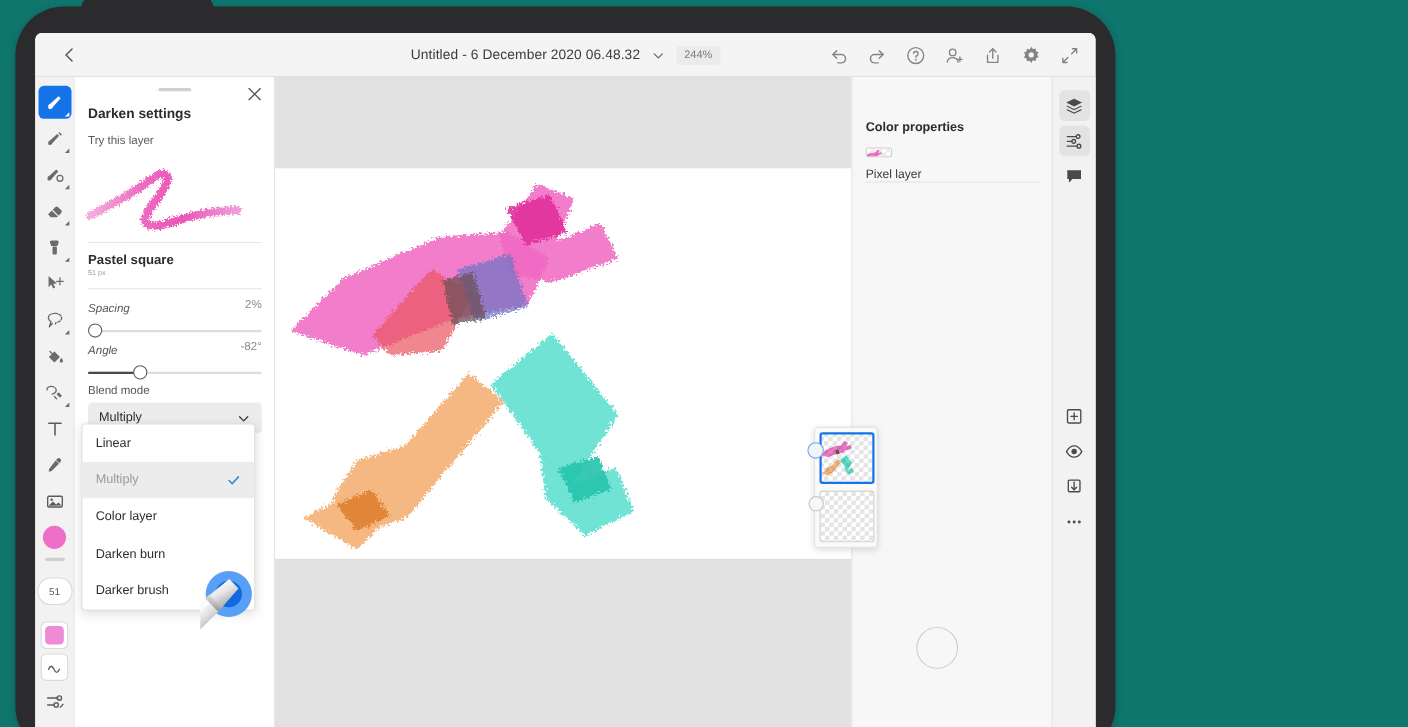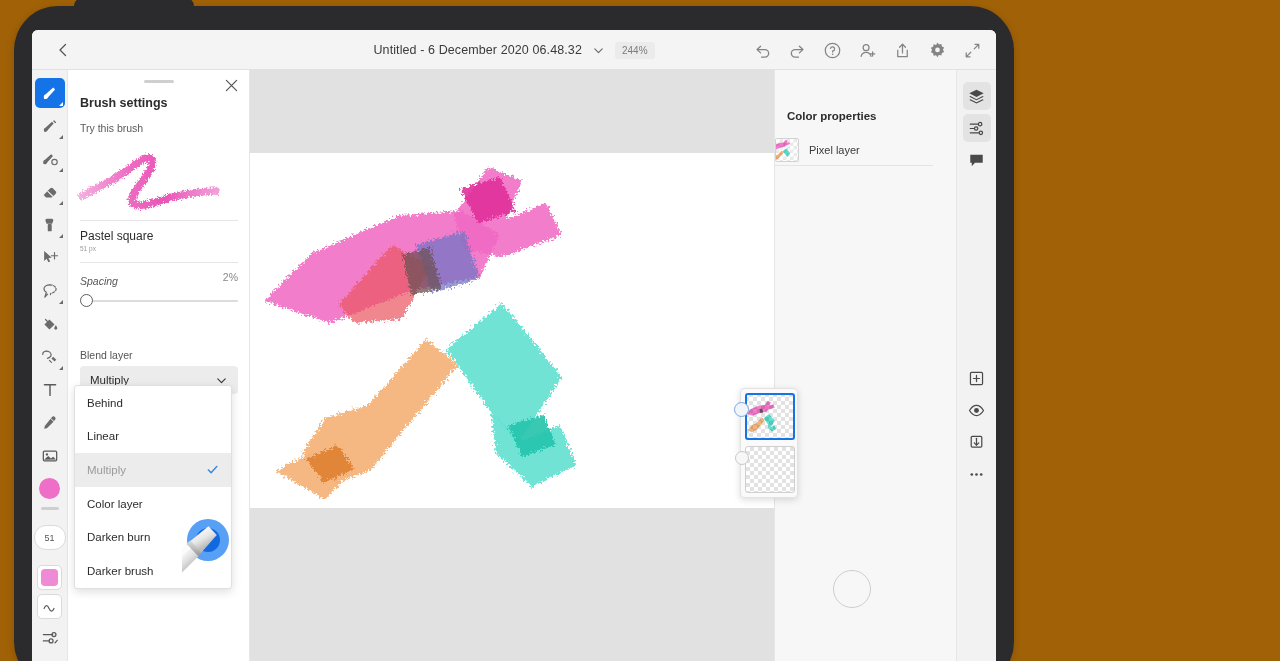--- a/index.html
+++ b/index.html
@@ -2,21 +2,21 @@
 <html><head>
 <meta charset="utf-8">
 <style>
   * { box-sizing: border-box; margin: 0; padding: 0; }
   html, body {
     width: 1280px; height: 661px;
     overflow: hidden;
     background: #ffffff;
     font-family: "Liberation Sans", sans-serif;
   }
-  #root { position: relative; width: 1280px; height: 661px; background: #a16207; }
+  #root { position: relative; width: 1280px; height: 661px; background: #0f766e; }
 
   
   .device {
     position: absolute;
     left: 14px; top: 6px;
     width: 1000px; height: 680px;
     background: #2b2b2d;
     border-radius: 44px;
     box-shadow: 0 2px 8px rgba(0,0,0,0.18);
   }
@@ -148,21 +148,21 @@
     position: absolute; left: 12px; top: 52px;
     font-size: 10.5px; color: #5a5a5a;
   }
   .preview-wrap {
     position: absolute; left: 8px; top: 68px;
     width: 166px; height: 82px; overflow: hidden;
   }
   .hr { position: absolute; left: 12px; width: 158px; height: 1px; background: #e6e6e6; }
   .brush-name {
     position: absolute; left: 12px; top: 159px;
-    font-size: 12px; color: #2c2c2c;
+    font-size: 12px; color: #2c2c2c; font-weight: bold;
   }
   .brush-size-lbl {
     position: absolute; left: 12px; top: 175px;
     font-size: 6.5px; color: #9a9a9a;
   }
   .slider-row { position: absolute; left: 12px; width: 158px; }
   .slider-lbl { font-size: 10.5px; color: #555; font-style: italic; }
   .slider-val { font-size: 10.5px; color: #888; float: right; }
   .track {
     position: relative; margin-top: 11px;
@@ -275,25 +275,26 @@
     position: absolute; left: 524px; top: 0;
     width: 182px; height: 600px;
     background: #f7f7f7;
     border-left: 1px solid #e6e6e6;
   }
   .lp-title {
     position: absolute; left: 12px; top: 40px;
     font-size: 11.5px; font-weight: bold; color: #2c2c2c;
   }
   .lp-row {
-    position: absolute; left: 0; top: 64px;
+    position: absolute; left: 12px; top: 64px;
     width: 158px; height: 32px;
-    display: flex; align-items: center; gap: 10px;
+    display: flex; align-items: flex-start; gap: 10px;
     border-bottom: 1px solid #e4e4e4;
     cursor: pointer;
+    flex-direction: column;
   }
   .lp-thumb {
     width: 24px; height: 24px;
     border: 1px solid #d2d2d2;
     border-radius: 2px; overflow: hidden;
     background-color: #ffffff;
     background-image:
       linear-gradient(45deg, #e8e8e8 25%, transparent 25%, transparent 75%, #e8e8e8 75%),
       linear-gradient(45deg, #e8e8e8 25%, transparent 25%, transparent 75%, #e8e8e8 75%);
     background-size: 7px 7px;
@@ -522,22 +523,22 @@
               <path d="M15.6 15.4 L18 12.6" stroke="#5a5a5a" stroke-width="1.4" stroke-linecap="round"></path>
             </svg>
         </div>
       </div>
 
       <div class="brush-panel">
         <div class="grab-bar"></div>
         <svg class="close-x" viewBox="0 0 15 15">
           <path d="M2.4 2.4 L12.6 12.6 M12.6 2.4 L2.4 12.6" stroke="#555" stroke-width="1.2" stroke-linecap="round"></path>
         </svg>
-        <div class="panel-title">Brush settings</div>
-        <div class="try-label">Try this brush</div>
+        <div class="panel-title">Darken settings</div>
+        <div class="try-label">Try this layer</div>
 
         <div class="preview-wrap">
           <svg width="166" height="82" viewBox="0 0 166 82">
             <defs>
               <filter id="rough" x="-12%" y="-40%" width="124%" height="180%">
                 <feTurbulence type="fractalNoise" baseFrequency="0.62" numOctaves="4" seed="7" result="n"></feTurbulence>
                 <feDisplacementMap in="SourceGraphic" in2="n" scale="7" xChannelSelector="R" yChannelSelector="G"></feDisplacementMap>
               </filter>
               <linearGradient id="strokeGrad" x1="0" y1="0" x2="1" y2="0">
                 <stop offset="0%" stop-color="#f3a9dc"></stop>
@@ -556,34 +557,39 @@
         <div class="hr" style="top:192px"></div>
 
         <div class="slider-row" style="top:201px">
           <span class="slider-lbl">Spacing</span>
           <span class="slider-val">2%</span>
           <div class="track">
             <div class="knob" style="left:0px"></div>
           </div>
         </div>
 
-
-        <div class="bm-label">Blend layer</div>
+        <div class="slider-row" style="top:239px">
+          <span class="slider-lbl">Angle</span>
+          <span class="slider-val">-82°</span>
+          <div class="track">
+            <div class="fill" style="width:47px"></div>
+            <div class="knob" style="left:41px"></div>
+          </div>
+        </div>
+
+        <div class="bm-label">Blend mode</div>
         <div class="bm-select">
           <span>Multiply</span>
           <svg class="cv" viewBox="0 0 14 14">
             <path d="M3 5.3 L7 9.3 L11 5.3" fill="none" stroke="#3a3a3a" stroke-width="1.3" stroke-linecap="round" stroke-linejoin="round"></path>
           </svg>
         </div>
       </div>
 
       <div class="dropdown">
-        <div class="dd-item">
-          <span>Behind</span>
-        </div>
         <div class="dd-item">
           <span>Linear</span>
         </div>
         <div class="dd-item selected">
           <span>Multiply</span>
           <svg class="dd-check" viewBox="0 0 14 14">
             <path d="M2.4 7.4 L5.5 10.4 L11.6 3.8" fill="none" stroke="#3b86d8" stroke-width="1.5" stroke-linecap="round" stroke-linejoin="round"></path>
           </svg>
         </div>
         <div class="dd-item">

